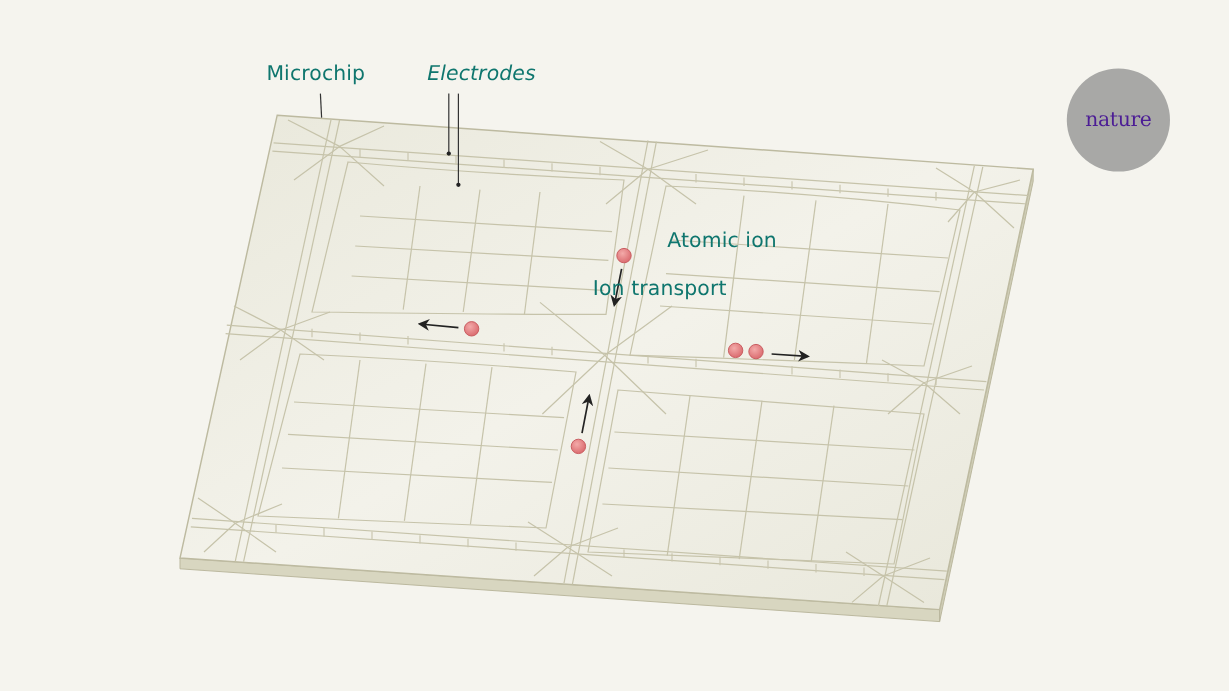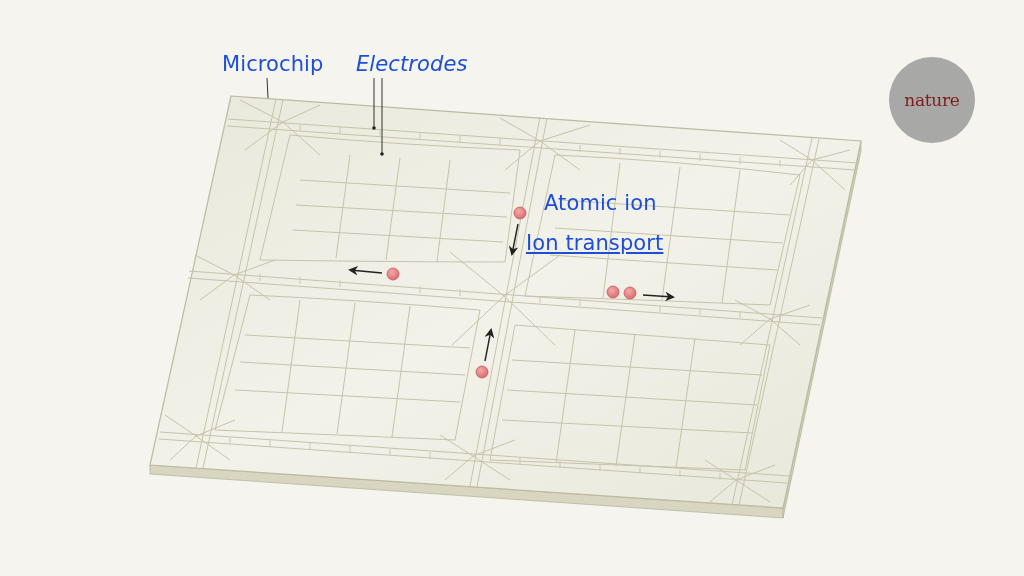--- a/index.html
+++ b/index.html
@@ -1,20 +1,20 @@
 <!DOCTYPE html>
 <html><head>
 <meta charset="utf-8">
 <style>
   html,body{margin:0;padding:0;}
   body{width:1024px;height:576px;background:#f5f4ee;position:relative;overflow:hidden;font-family:"DejaVu Sans","Liberation Sans",sans-serif;}
   #stage{position:absolute;left:0;top:0;width:1024px;height:576px;}
-  .label{position:absolute;font-size:21px;color:#1d4ed8;white-space:nowrap;letter-spacing:0.1px;text-align:center;}
+  .label{position:absolute;font-size:17px;color:#0f766e;white-space:nowrap;letter-spacing:0.1px;text-align:center;}
   #logo{position:absolute;left:889px;top:57px;width:86px;height:86px;border-radius:50%;background:#a8a8a6;display:flex;align-items:center;justify-content:center;}
-  #logo span{color:#7f1d1d;font-family:"DejaVu Serif","Liberation Serif",serif;font-size:17px;letter-spacing:-0.3px;}
+  #logo span{color:#4c1d95;font-family:"DejaVu Serif","Liberation Serif",serif;font-size:17px;letter-spacing:-0.3px;}
 </style>
 </head>
 <body>
 
 <svg id="stage" viewBox="0 0 1024 576" xmlns="http://www.w3.org/2000/svg">
   <defs>
     <linearGradient id="surf" x1="0" y1="0" x2="1" y2="1">
       <stop offset="0" stop-color="#e9e8db"></stop>
       <stop offset="0.5" stop-color="#f3f2ea"></stop>
       <stop offset="1" stop-color="#e8e7da"></stop>
@@ -119,18 +119,18 @@
     <circle cx="520" cy="213" r="6"></circle>
     <circle cx="393" cy="274" r="6"></circle>
     <circle cx="613" cy="292" r="6"></circle>
     <circle cx="630" cy="293" r="6"></circle>
     <circle cx="482" cy="372" r="6"></circle>
   </g>
 </svg>
 
 <div class="label" style="left:222px;top:52px;">Microchip</div>
 <div class="label" style="left:356px;top:52px;font-style:italic;">Electrodes</div>
-<div class="label" style="left:544px;top:191px;">Atomic ion</div>
-<div class="label" style="left:526px;top:231px;text-decoration:underline;">Ion transport</div>
+<div class="label" style="left:556px;top:191px;">Atomic ion</div>
+<div class="label" style="left:494px;top:231px;">Ion transport</div>
 
 <div id="logo">
   <span>nature</span>
 </div>
 
 </body></html>

